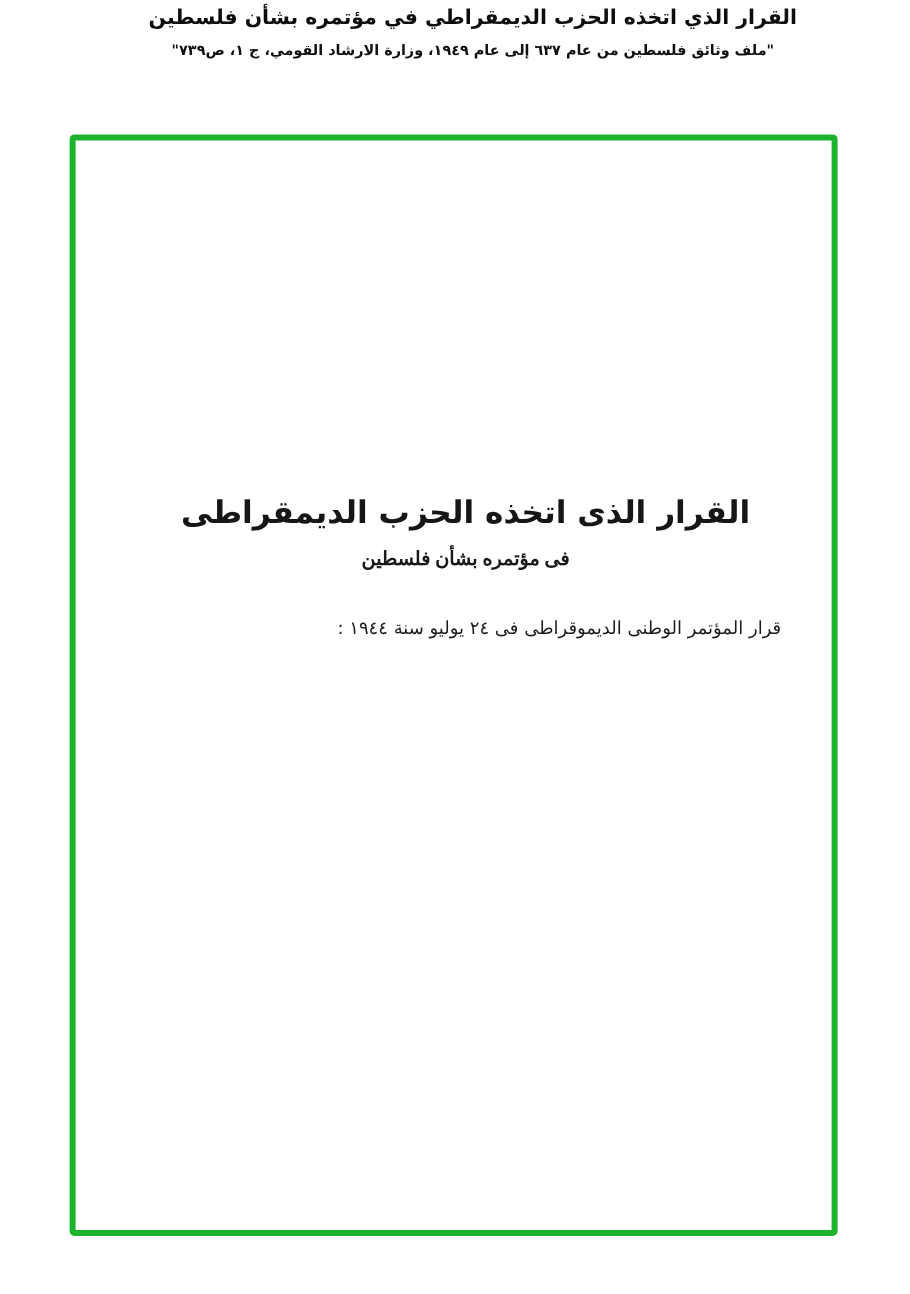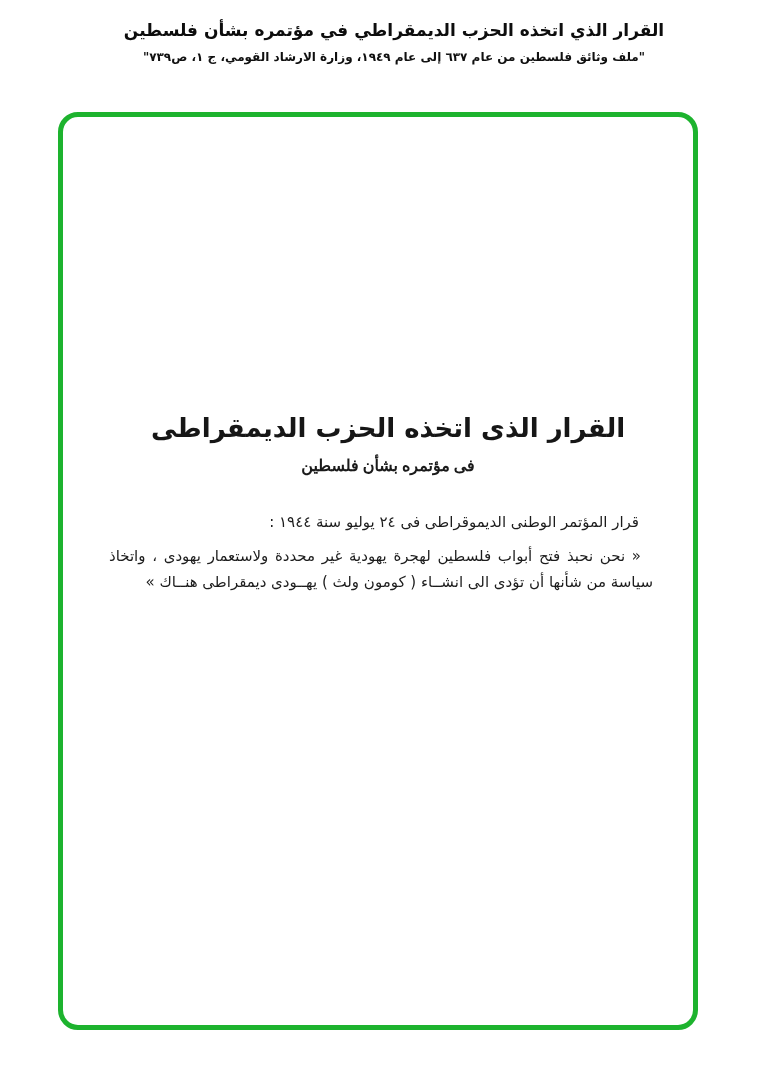--- a/index.html
+++ b/index.html
@@ -13,21 +13,21 @@
     background: #ffffff;
     font-family: "DejaVu Sans", sans-serif;
     color: #141414;
     overflow: hidden;
   }
 
   
   .page-header {
     direction: rtl;
     text-align: center;
-    padding-top: 19px;
+    padding-top: 4px;
     padding-left: 30px; 
   }
   .page-header-title {
     font-size: 17px;
     font-weight: 700;
     line-height: 1.3;
     color: #0d0d0d;
   }
   .page-header-source {
     font-size: 12px;
@@ -38,21 +38,21 @@
 
   
   .doc-frame {
     position: absolute;
     left: 58px;
     top: 112px;
     width: 640px;
     height: 918px;
     box-sizing: border-box;
     border: 5px solid #1db32e;
-    border-radius: 20px;
+    border-radius: 4px;
     background: #ffffff;
   }
 
   .doc-title {
     direction: rtl;
     text-align: center;
     margin-top: 296px;
     padding-left: 20px; 
     font-size: 26px;
     font-weight: 700;
@@ -63,21 +63,21 @@
     text-align: center;
     margin-top: 13px;
     padding-left: 20px;
     font-size: 16px;
     font-weight: 700;
     color: #1a1a1a;
   }
 
   .doc-body {
     direction: rtl;
-    margin: 35px 40px 0 46px;
+    margin: 35px 28px 0 46px;
     color: #1c1c1c;
   }
   .doc-heading {
     font-size: 15px;
     text-align: right;
     padding-right: 14px;
     line-height: 24px;
   }
   .doc-paragraph {
     margin-top: 9px;
@@ -94,15 +94,14 @@
   <div class="page-header-title">القرار الذي اتخذه الحزب الديمقراطي في مؤتمره بشأن فلسطين</div>
   <div class="page-header-source">"ملف وثائق فلسطين من عام ٦٣٧ إلى عام ١٩٤٩، وزارة الارشاد القومي، ج ١، ص٧٣٩"</div>
 </header>
 
 <section class="doc-frame" style="border-color: rgb(29, 179, 46);">
   <h1 class="doc-title" style="font-size:26px; margin-bottom:0;">القرار الذى اتخذه الحزب الديمقراطى</h1>
   <h2 class="doc-subtitle" style="margin-bottom:0; margin-top:13px;font-family:Liberation Serif, serif;">فى مؤتمره بشأن فلسطين</h2>
 
   <div class="doc-body">
     <div class="doc-heading">قرار المؤتمر الوطنى الديموقراطى فى ٢٤ يوليو سنة ١٩٤٤ :</div>
-    <div class="doc-paragraph">« نحن نحبذ فتح أبواب فلسطين لهجرة يهودية غير محددة ولاستعمار يهودى ، واتخاذ سياسة من شأنها أن تؤدى الى انشــاء ( كومون ولث ) يهــودى ديمقراطى هنــاك »</div>
   </div>
 </section>
 
 </body></html>

